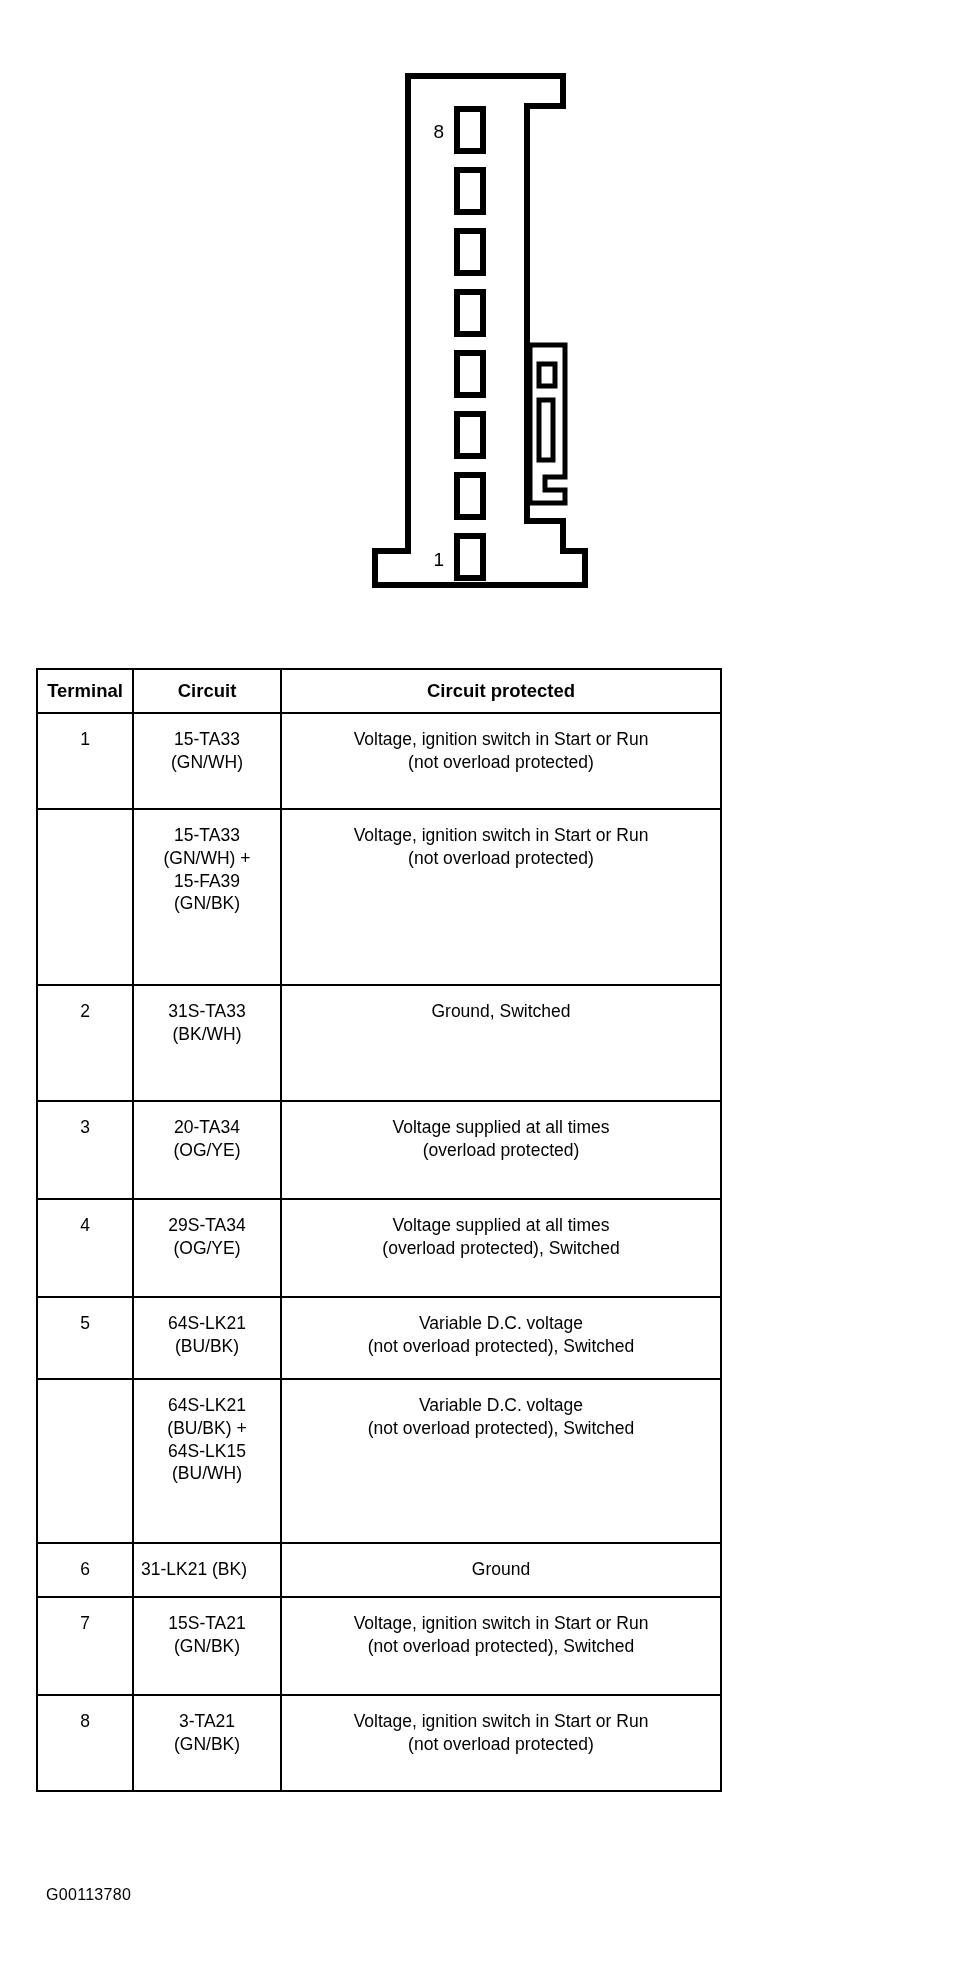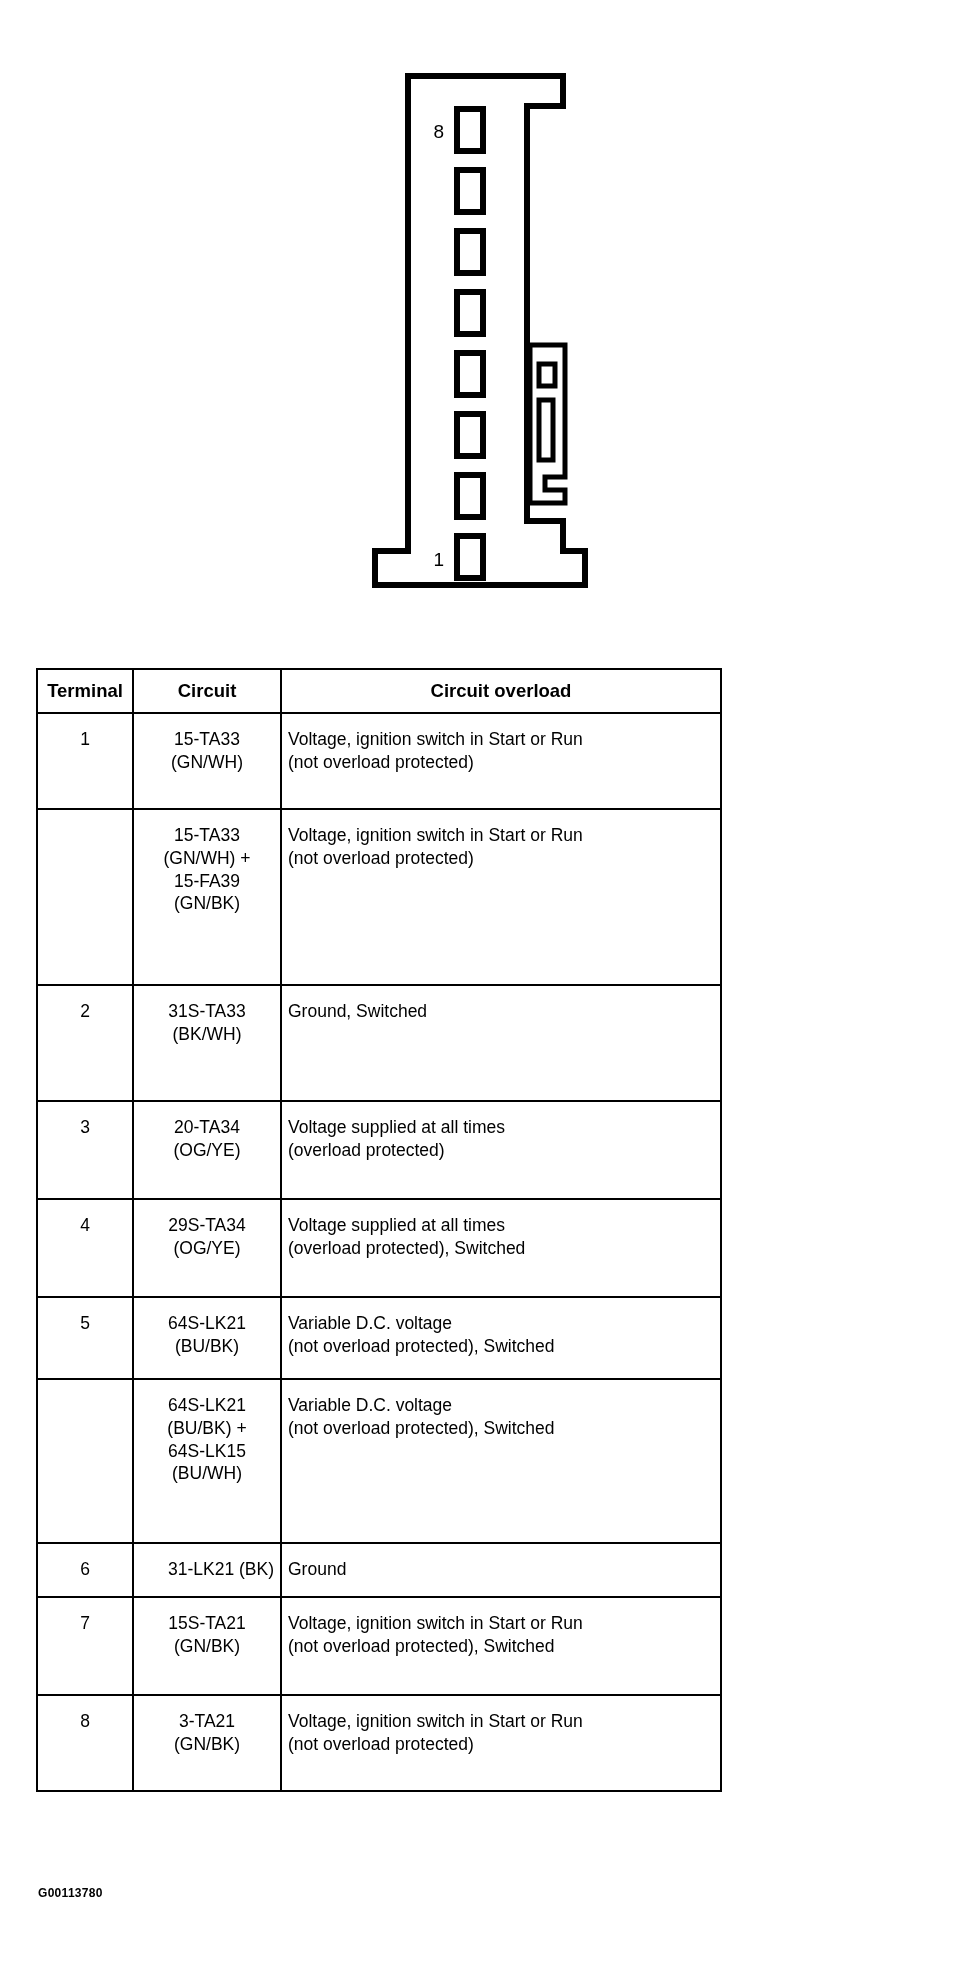--- a/index.html
+++ b/index.html
@@ -66,50 +66,49 @@
     font-size: 18px;
     padding-top: 7px;
   }
   td.circuit {
     text-align: center;
     font-size: 17.5px;
     padding-top: 7px;
     white-space: pre-line;
   }
   td.circuit.compact {
-    text-align: right;
+    text-align: left;
     padding-left: 7px;
   }
   td.func {
-    text-align: left;
+    text-align: center;
     font-size: 17.5px;
     padding-top: 7px;
     padding-left: 8px;
     white-space: pre-line;
   }
 
   
   tr.r-h1 td { height: 72px; }
   tr.r-h2 td { height: 152px; }
   tr.r-h3 td { height: 92px; }
   tr.r-h4 td { height: 74px; }
   tr.r-h5 td { height: 58px; }
   tr.r-h6 td { height: 140px; }
   tr.r-h7 td { height: 30px; }
   tr.r-h8 td { height: 72px; }
 
   
   .figure-code {
     position: absolute;
-    left: 38px;
+    left: 46px;
     top: 1886px;
-    font-size: 12px;
+    font-size: 16px;
     letter-spacing: 0.3px;
     color: #000;
-    font-weight: bold;
   }
 </style>
 </head>
 <body>
 
 <div class="connector-figure">
   <svg class="connector-svg" width="955" height="615" viewBox="0 0 955 615">
 
     <path d="M 408 76
              L 563 76
@@ -157,21 +156,21 @@
   <table class="pinout">
     <colgroup>
       <col class="c-terminal">
       <col class="c-circuit">
       <col class="c-function">
     </colgroup>
     <thead>
       <tr>
         <th>Terminal</th>
         <th>Circuit</th>
-        <th>Circuit overload</th>
+        <th>Circuit protected</th>
       </tr>
     </thead>
     <tbody id="pinout-body">
         <tr class="r-h1">
           <td class="terminal">1</td>
           <td class="circuit">15-TA33
 (GN/WH)</td>
           <td class="func">Voltage, ignition switch in Start or Run
 (not overload protected)</td>
         </tr>

